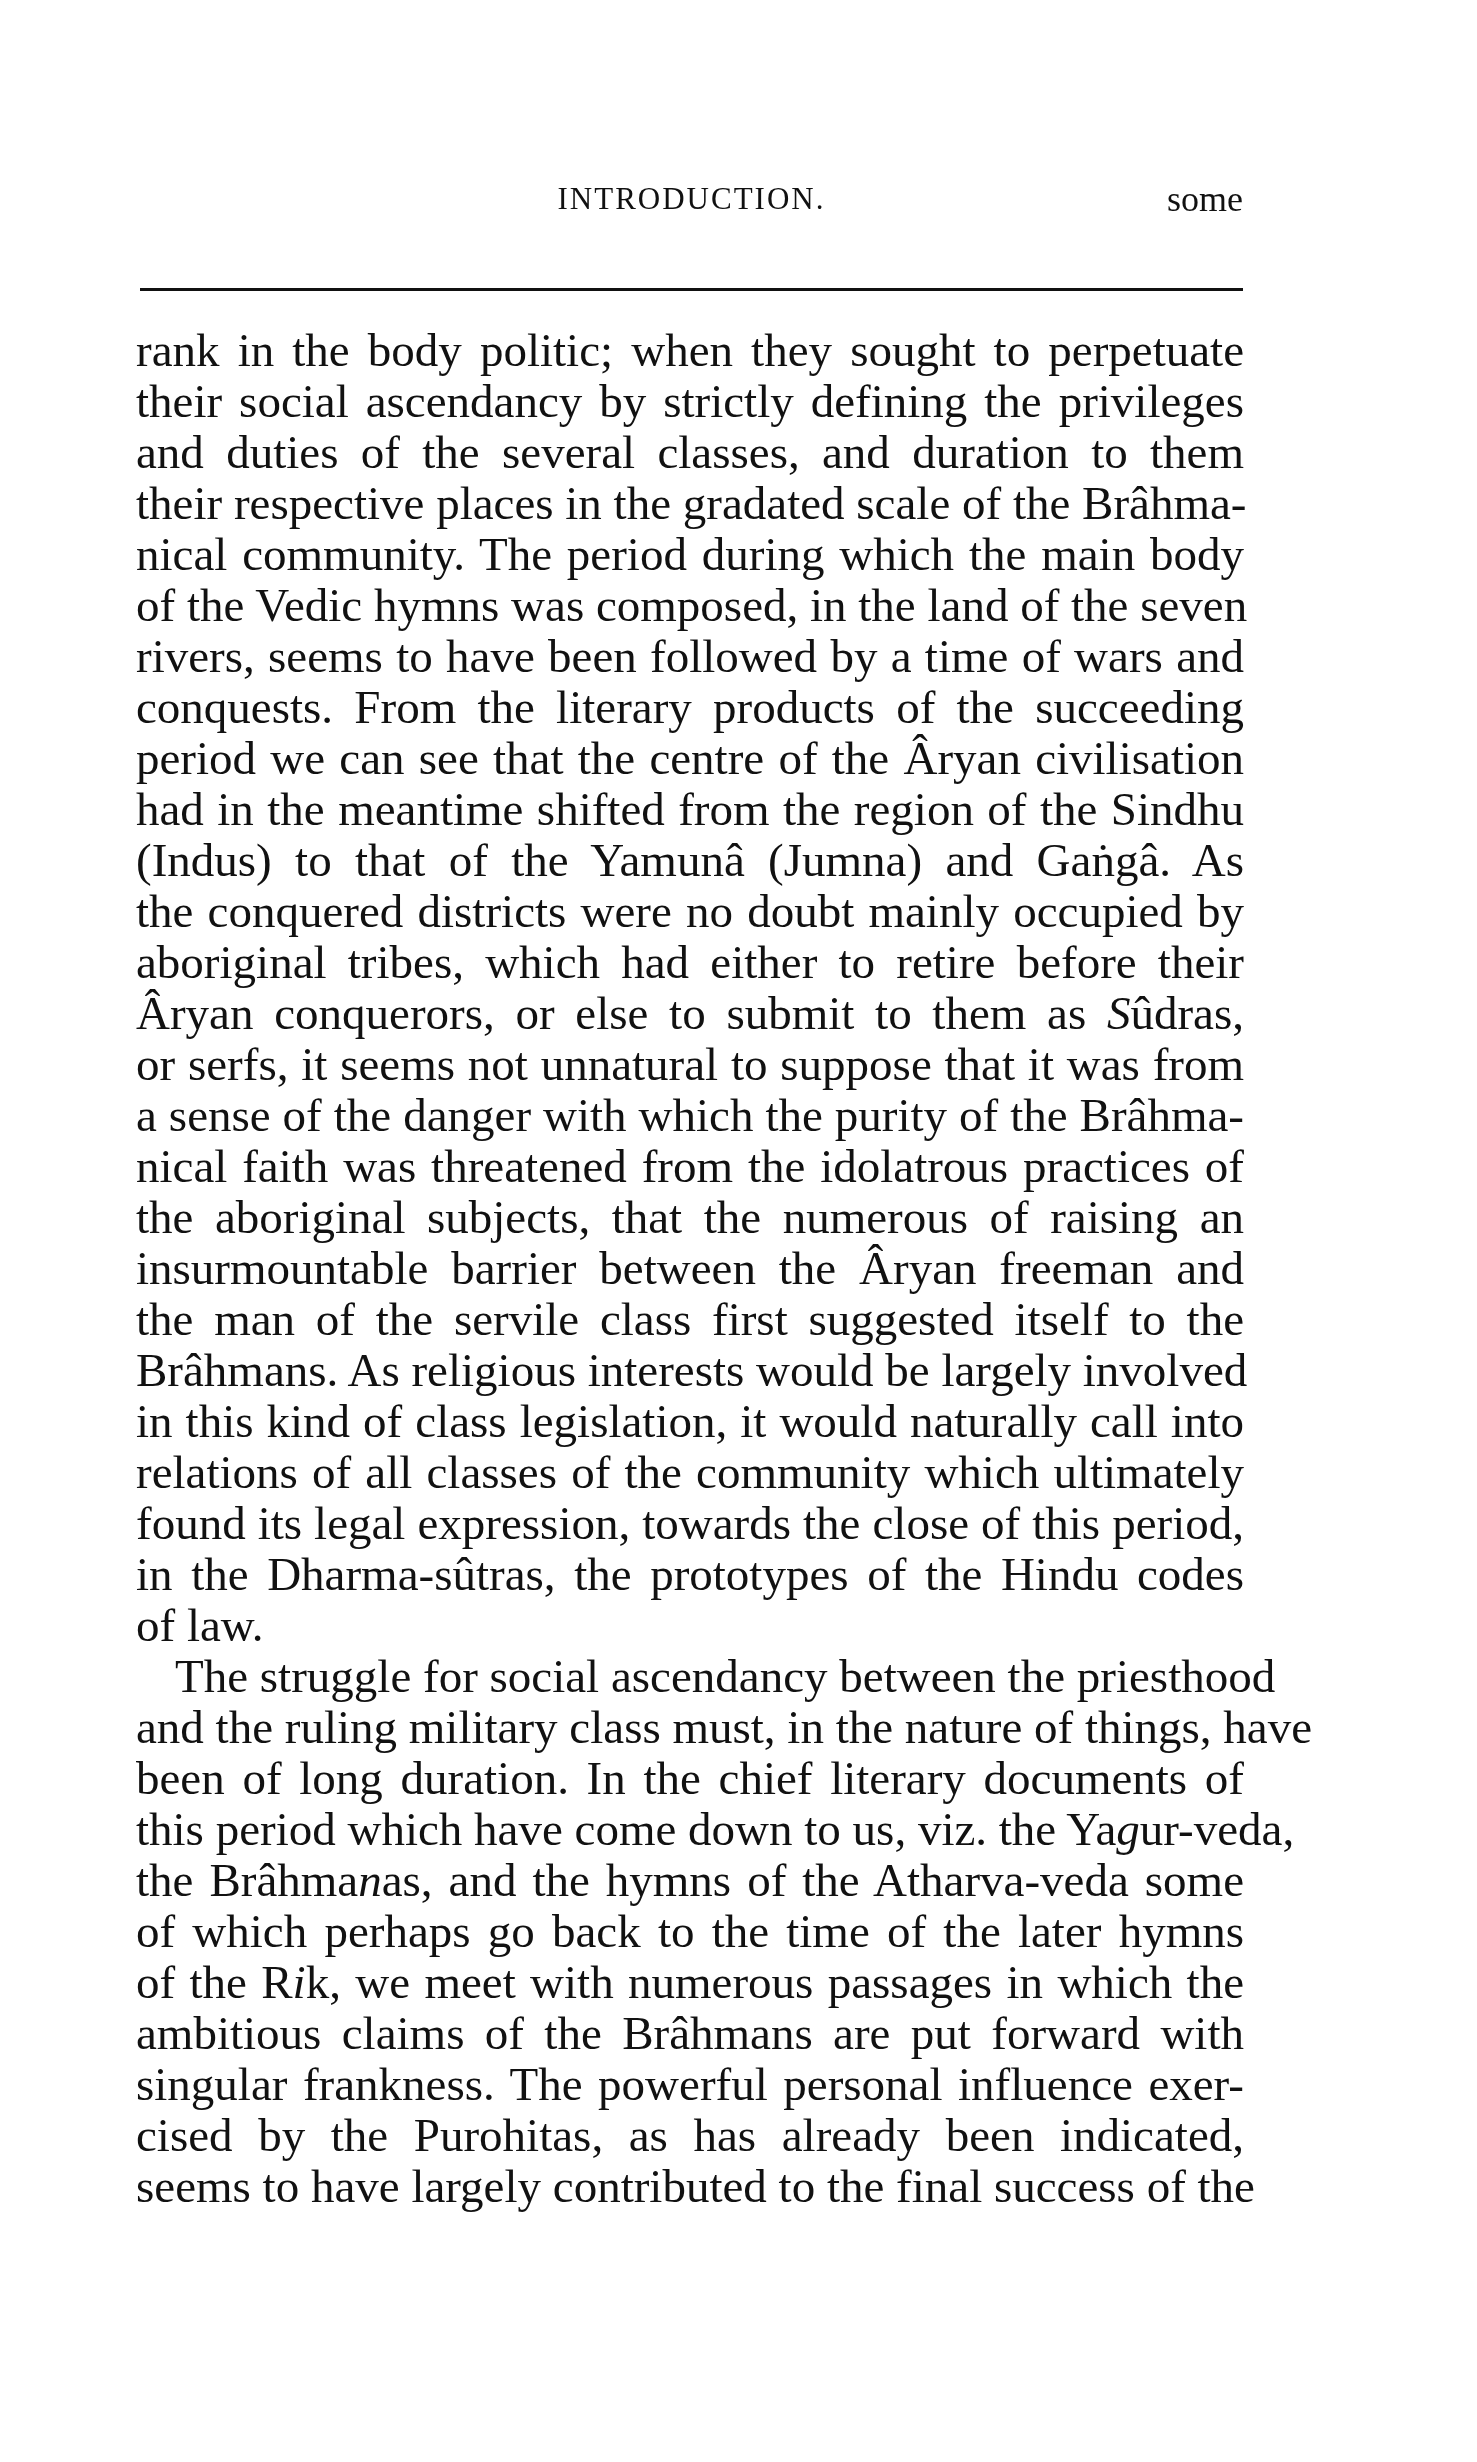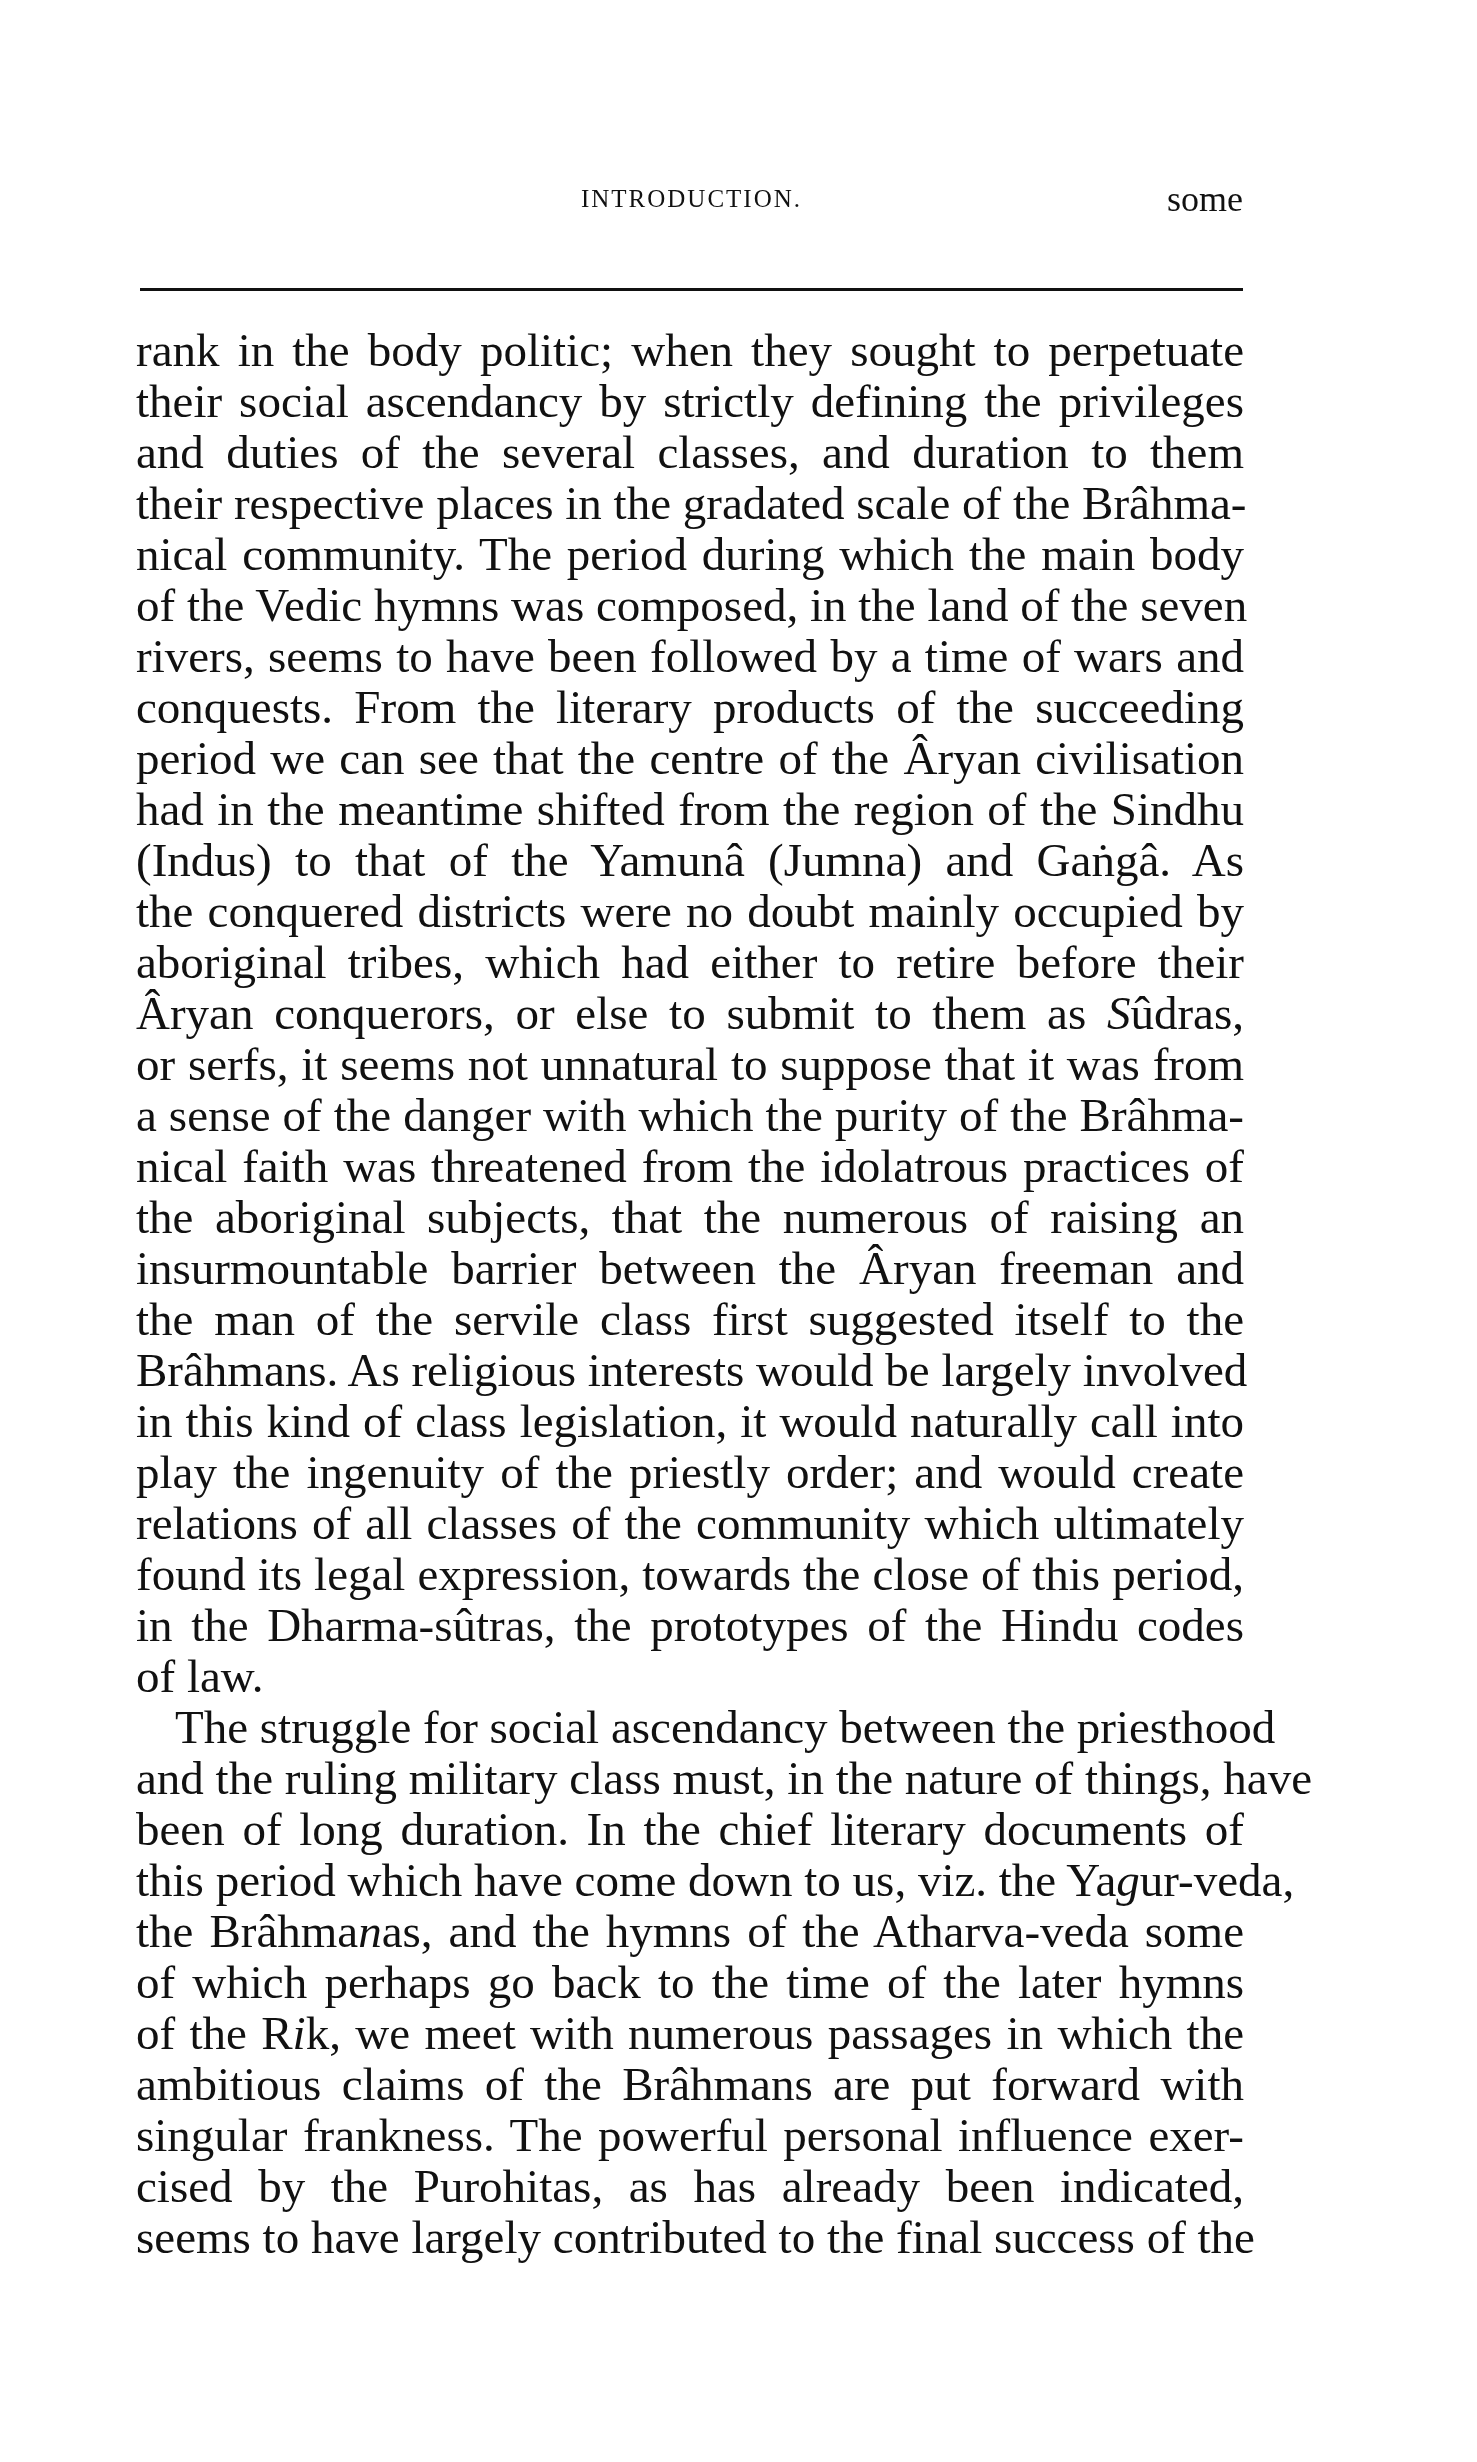--- a/index.html
+++ b/index.html
@@ -6,21 +6,21 @@
   body { width: 1477px; height: 2541px; position: relative; overflow: hidden; }
   .page {
     position: absolute; left: 0; top: 0; width: 1477px; height: 2541px; background: #fff;
     font-family: "Liberation Serif", "DejaVu Serif", serif; color: #111;
   }
   .running-head {
     position: absolute; left: 140px; top: 172px; width: 1103px; height: 54px;
   }
   .running-title {
     position: absolute; left: 0; right: 0; top: 0; text-align: center;
-    font-size: 25px; letter-spacing: 2px; line-height: 54px;
+    font-size: 31px; letter-spacing: 2px; line-height: 54px;
   }
   .page-number {
     position: absolute; right: 0; top: 0; font-size: 36px; line-height: 54px;
   }
   .head-rule {
     position: absolute; left: 140px; top: 288px; width: 1103px; height: 3px; background: #111;
   }
   .body-text {
     position: absolute; left: 136px; top: 325px; width: 1108px;
     font-size: 47px; line-height: 51px;
@@ -59,21 +59,20 @@
       <div class="line">aboriginal tribes, which had either to retire before their</div>
       <div class="line">Âryan conquerors, or else to submit to them as <i>S</i>ûdras,</div>
       <div class="line">or serfs, it seems not unnatural to suppose that it was from</div>
       <div class="line">a sense of the danger with which the purity of the Brâhma-</div>
       <div class="line">nical faith was threatened from the idolatrous practices of</div>
       <div class="line">the aboriginal subjects, that the numerous of raising an</div>
       <div class="line">insurmountable barrier between the Âryan freeman and</div>
       <div class="line">the man of the servile class first suggested itself to the</div>
       <div class="line">Brâhmans. As religious interests would be largely involved</div>
       <div class="line">in this kind of class legislation, it would naturally call into</div>
-      <div class="line">play the ingenuity of the priestly order; and would create</div>
       <div class="line">relations of all classes of the community which ultimately</div>
       <div class="line">found its legal expression, towards the close of this period,</div>
       <div class="line">in the Dharma-sûtras, the prototypes of the Hindu codes</div>
       <div class="line last">of law.</div>
       <div class="line indent">The struggle for social ascendancy between the priesthood</div>
       <div class="line">and the ruling military class must, in the nature of things, have</div>
       <div class="line">been of long duration. In the chief literary documents of</div>
       <div class="line">this period which have come down to us, viz. the Ya<i>g</i>ur-veda,</div>
       <div class="line">the Brâhma<i>n</i>as, and the hymns of the Atharva-veda some</div>
       <div class="line">of which perhaps go back to the time of the later hymns</div>

